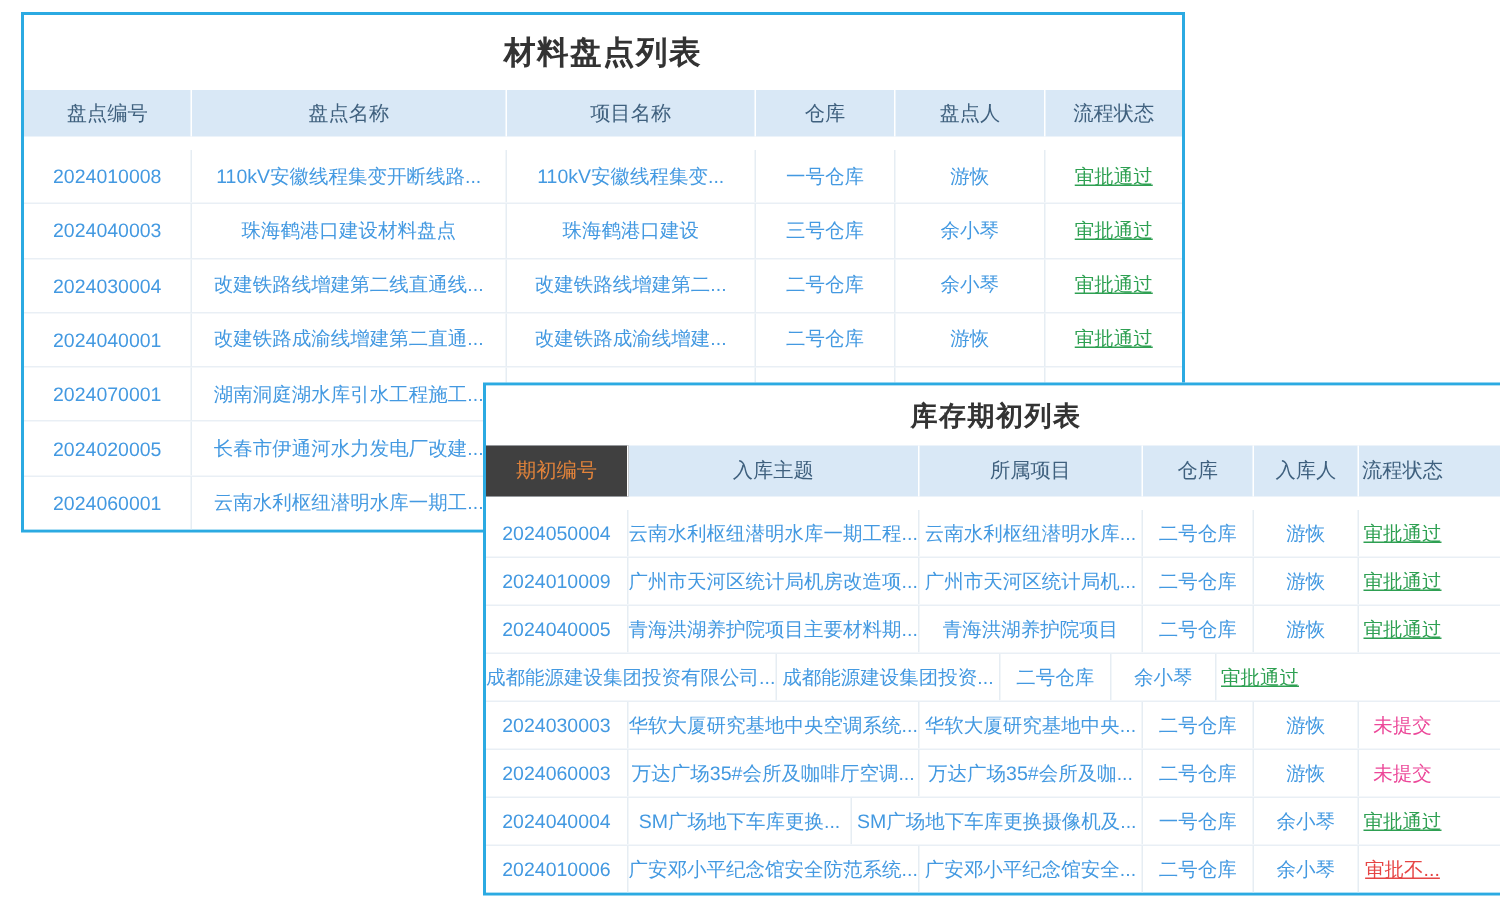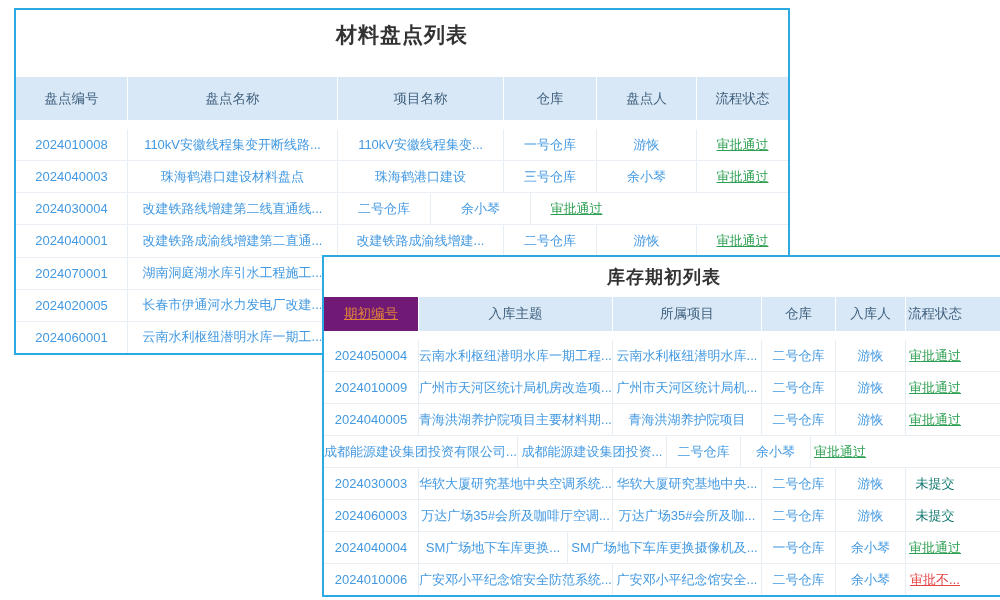--- a/index.html
+++ b/index.html
@@ -15,48 +15,48 @@
   .card2{left:322px;top:255px;width:684px;height:342px;z-index:2;}
 
   .title{
     flex:0 0 auto;display:flex;align-items:center;justify-content:center;
     font-weight:bold;color:#333;background:#fff;margin:0;
   }
   .card1 .title{height:50px;font-size:21px;letter-spacing:1px;}
   .card2 .title{height:40px;font-size:18px;letter-spacing:1px;}
 
   .thead{flex:0 0 auto;display:flex;background:#d9e8f6;}
-  .card1 .thead{height:43px;margin-top:17px;}
+  .card1 .thead{height:31px;}
   .card2 .thead{height:34px;}
   .th{
     display:flex;align-items:center;justify-content:center;box-sizing:border-box;
     font-size:13.5px;color:#3f607e;border-right:1px solid #ffffff;overflow:hidden;white-space:nowrap;
   }
   .th:last-child{border-right:none;}
-  .t2 .th.c0{background:#701a75;color:#e2833a;text-decoration:underline;}
+  .t2 .th.c0{background:#404040;color:#e2833a;}
 
   .tbody{flex:1 1 auto;display:flex;flex-direction:column;margin-top:9px;}
   .tr{display:flex;flex:1 1 auto;border-top:1px solid #e9eff5;box-sizing:border-box;background:#fff;}
   .tbody .tr:first-child{border-top:none;}
   .td{
     display:flex;align-items:center;justify-content:center;box-sizing:border-box;
     font-size:13px;color:#4399e1;border-right:1px solid #e6edf3;
     overflow:hidden;white-space:nowrap;padding:0 4px;
   }
   .td:last-child{border-right:none;}
 
   
   .t1 .c0{width:112px;} .t1 .c1{width:210px;} .t1 .c2{width:166px;}
   .t1 .c3{width:93px;}  .t1 .c4{width:100px;} .t1 .c5{width:91px;}
   
   .t2 .c0{width:95px;}  .t2 .c1{width:194px;} .t2 .c2{width:149px;}
   .t2 .c3{width:74px;}  .t2 .c4{width:70px;}  .t2 .c5{width:58px;}
 
   .st-approved{color:#2ea052;text-decoration:underline;}
-  .st-unsubmitted{color:#0f766e;}
+  .st-unsubmitted{color:#ec4899;}
   .st-rejected{color:#e64545;text-decoration:underline;}
 </style>
 </head>
 <body>
 
 <div class="canvas">
 
   <section class="card card1 t1">
     <h2 class="title">材料盘点列表</h2>
     <div class="thead">
@@ -81,20 +81,21 @@
         <div class="td c0">2024040003</div>
         <div class="td c1">珠海鹤港口建设材料盘点</div>
         <div class="td c2">珠海鹤港口建设</div>
         <div class="td c3">三号仓库</div>
         <div class="td c4">余小琴</div>
         <div class="td c5 st-approved">审批通过</div>
       </div>
         <div class="tr">
         <div class="td c0">2024030004</div>
         <div class="td c1">改建铁路线增建第二线直通线...</div>
+        <div class="td c2">改建铁路线增建第二...</div>
         <div class="td c3">二号仓库</div>
         <div class="td c4">余小琴</div>
         <div class="td c5 st-approved">审批通过</div>
       </div>
         <div class="tr">
         <div class="td c0">2024040001</div>
         <div class="td c1">改建铁路成渝线增建第二直通...</div>
         <div class="td c2">改建铁路成渝线增建...</div>
         <div class="td c3">二号仓库</div>
         <div class="td c4">游恢</div>

